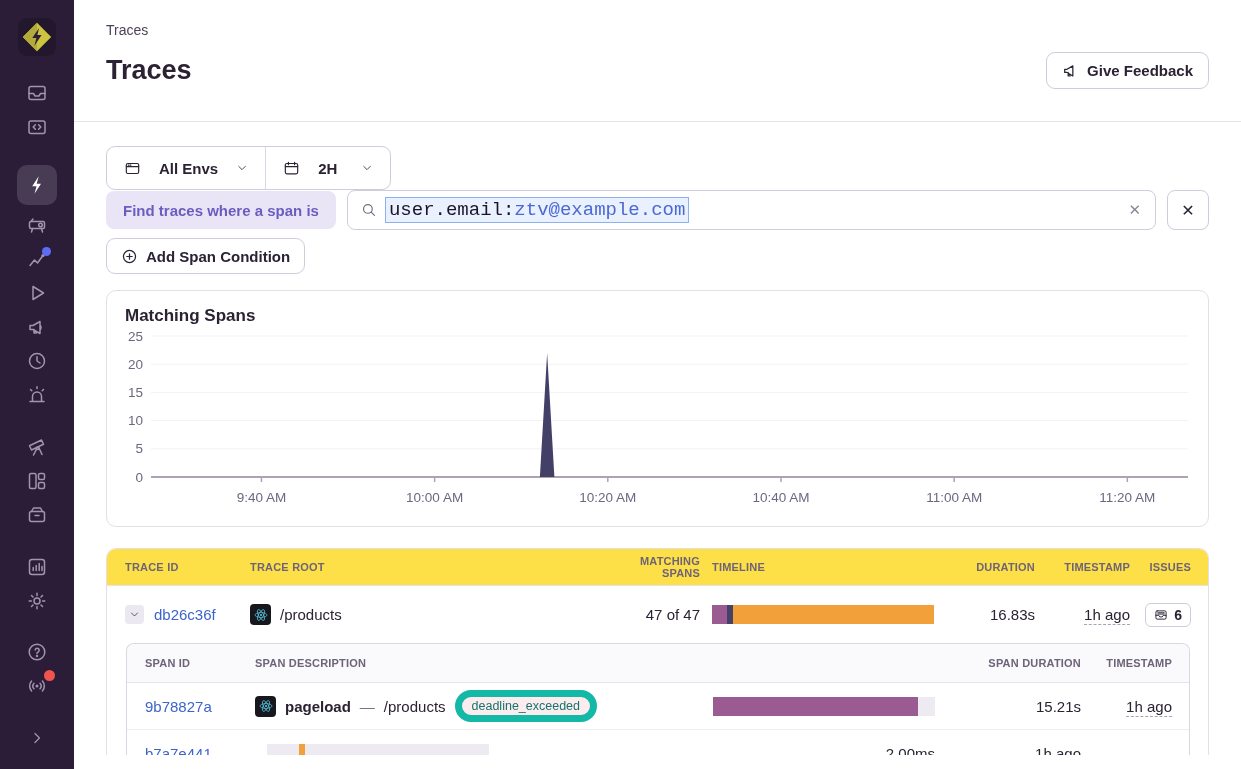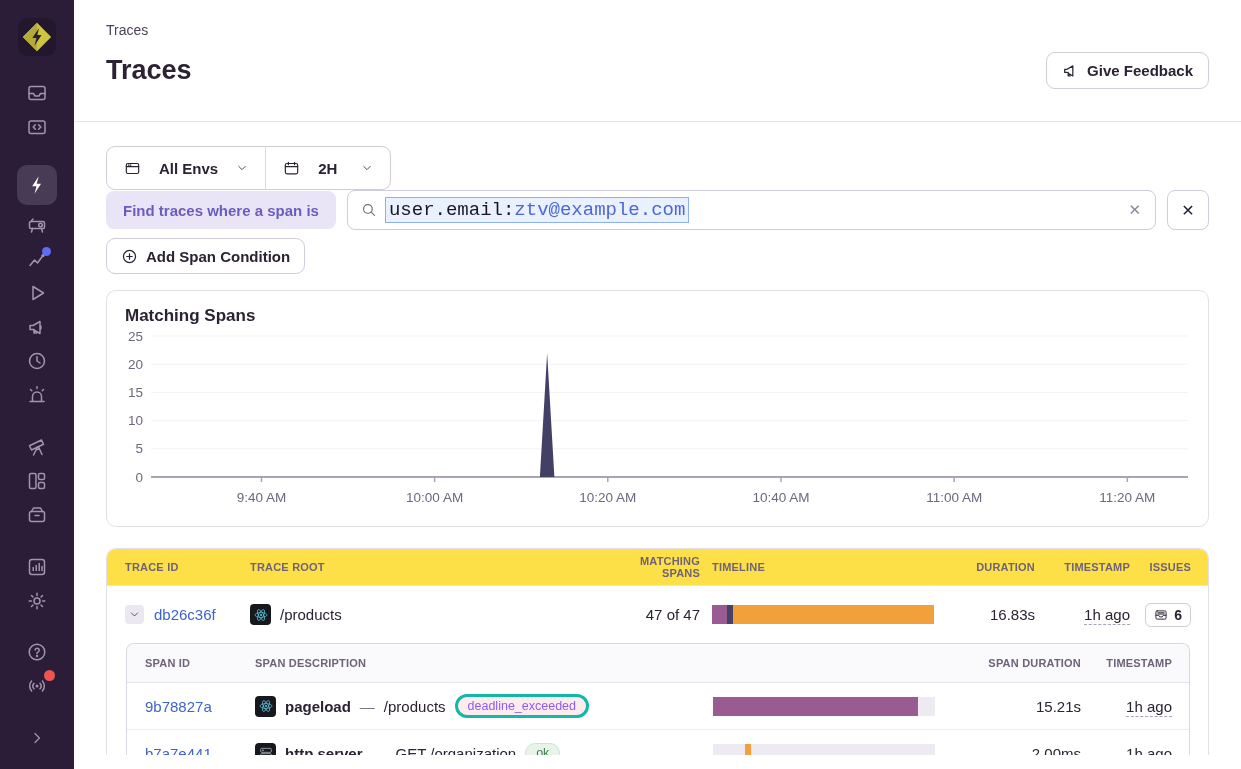--- a/index.html
+++ b/index.html
@@ -90,21 +90,21 @@
   
   .nested { margin:0 18px 0 19px; border:1px solid #dcd5e2; border-radius:8px 8px 0 0; border-bottom:none;
     overflow:hidden; background:#fff; }
   .sgrid { display:grid; grid-template-columns:110px 446px 234px 146px 91px; align-items:center; padding:0 18px; }
   .shead { height:39px; background:#faf9fb; border-bottom:1px solid #e8e2ee; }
   .srow { height:47px; border-bottom:1px solid #f0ecf3; }
   .desc { display:flex; align-items:center; gap:9px; font-size:15px; white-space:nowrap; overflow:hidden; }
   .op { font-weight:700; }
   .dash { color:#80708f; }
   .badge { font-size:12.5px; border-radius:20px; padding:2px 10px; white-space:nowrap; }
-  .badge.error { color:#8b5cf6; background:#fdecee; border:3px solid #14b8a6; }
+  .badge.error { color:#0f766e; background:#fdecee; border:7px solid #14b8a6; }
   .badge.ok { color:#41804d; background:#e8f4ea; border:1px solid #cbe5cf; }
 
   text { font-family:"Liberation Sans", sans-serif; }
 </style>
 </head>
 <body>
 
 <nav class="sidebar">
   <div class="logo-box">
     <svg width="34" height="34" viewBox="0 0 36 36">
@@ -410,34 +410,20 @@
               <div class="tl-bar tracked">
                 <div style="position: absolute; top: 0px; bottom: 0px; left: 0%; width: 92.5%; background: rgb(154, 90, 146);"></div>
               </div>
             </div>
           <div class="cell right">15.21s</div>
           <div class="cell right"><span class="ts">1h ago</span></div>
         </div>
 
         <div class="sgrid srow">
           <div class="cell"><span class="link">b7a7e441</span></div>
-          <div class="desc">
-            <span class="platform">
-              <svg width="16" height="16" viewBox="0 0 24 24" fill="none" stroke="#9aa0ab" stroke-width="1.4">
-                <rect x="4" y="5" width="16" height="6" rx="1.5"></rect>
-                  <rect x="4" y="13" width="16" height="6" rx="1.5"></rect>
-                <circle cx="7.5" cy="8" r="0.8" fill="#9aa0ab"></circle>
-                  <circle cx="7.5" cy="16" r="0.8" fill="#9aa0ab"></circle>
-              </svg>
-            </span>
-            <span class="op">http.server</span>
-            <span class="dash">—</span>
-            <span>GET /organization</span>
-            <span class="badge ok">ok</span>
-          </div>
           <div class="tl-cell">
               <div class="tl-bar tracked">
                 <div style="position: absolute; top: 0px; bottom: 0px; left: 14.5%; width: 2.7%; background: rgb(242, 161, 58);"></div>
               </div>
             </div>
           <div class="cell right">2.00ms</div>
           <div class="cell right"><span class="ts">1h ago</span></div>
         </div>
       </div>
     </div>

